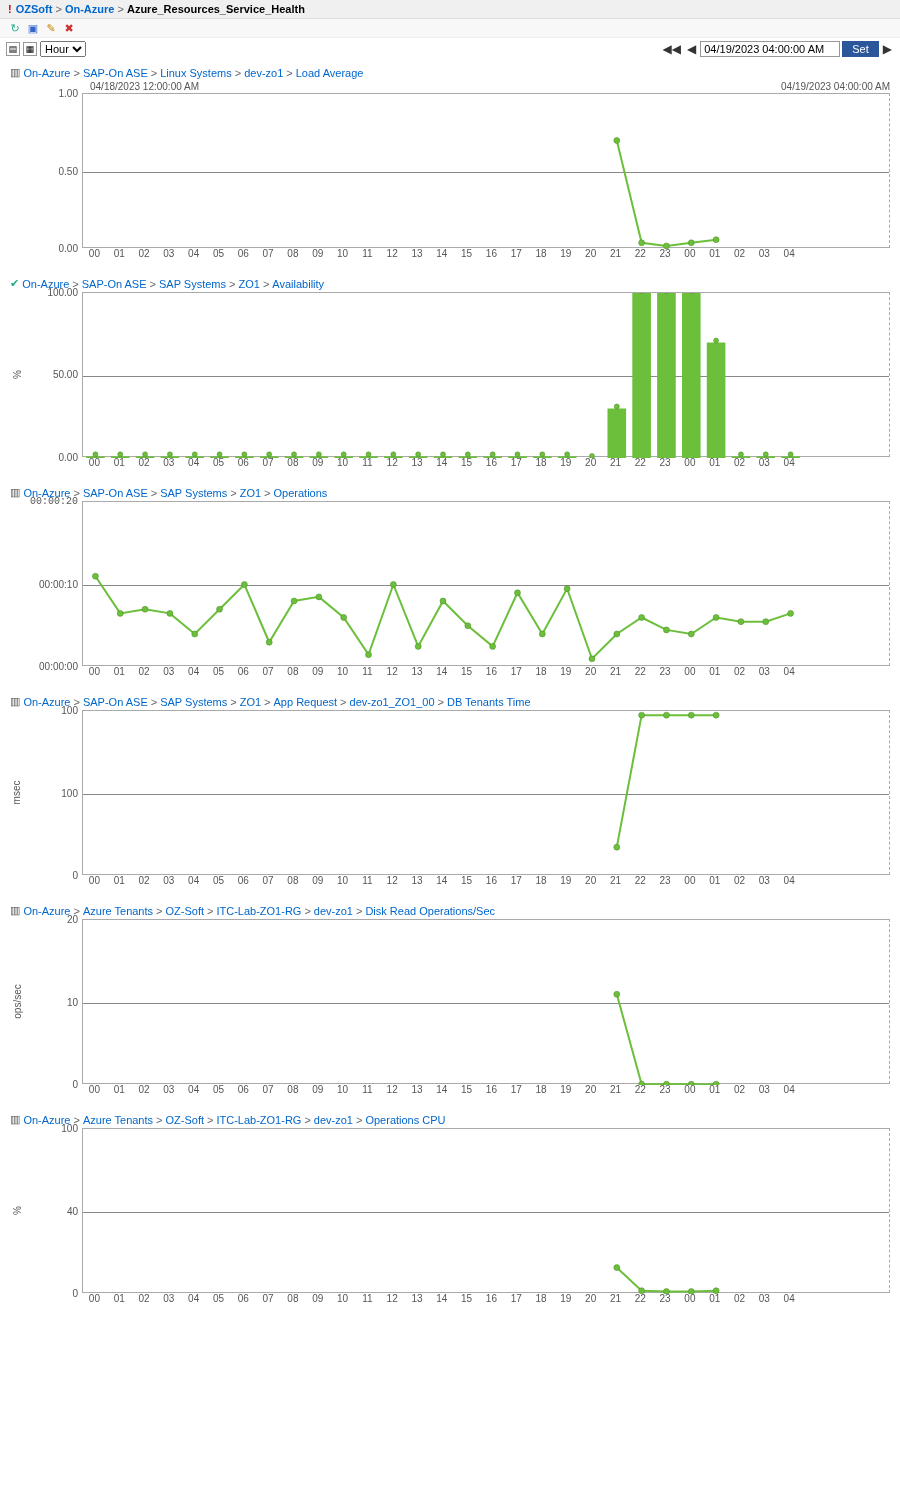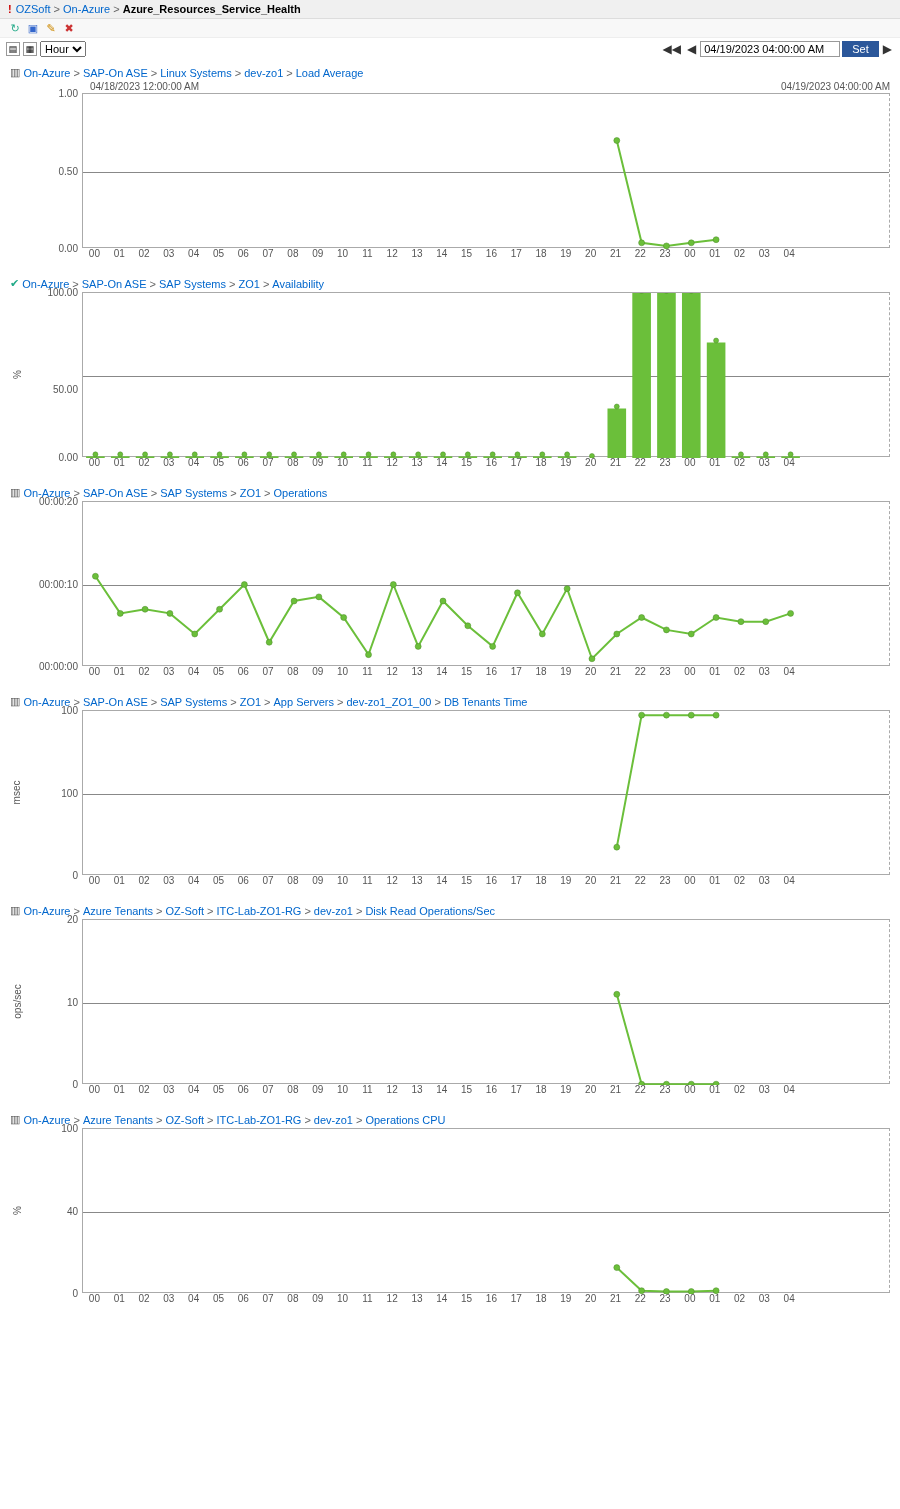--- a/index.html
+++ b/index.html
@@ -1,19 +1,19 @@
 <!DOCTYPE html>
 <html><head>
 <meta charset="utf-8">
 <style>
 * { margin: 0; padding: 0; box-sizing: border-box; }
 body { font-family: "Segoe UI", Arial, sans-serif; font-size: 11px; background: #fff; width: 900px; }
 .header-bar { background: #f0f0f0; border-bottom: 1px solid #ddd; padding: 3px 8px; display: flex; align-items: center; gap: 4px; }
 .header-bar .crit-icon { color: #c00; font-weight: bold; }
-.breadcrumb-top a { color: #0066cc; text-decoration: none; font-weight: normal; margin-top: 28px; }
+.breadcrumb-top a { color: #0066cc; text-decoration: none; font-weight: bold; margin-top: 28px; }
 .breadcrumb-top .current { color: #000; font-weight: bold; }
 .breadcrumb-top .sep { color: #666; }
 .toolbar { background: #f8f8f8; border-bottom:1px solid #eee; padding: 2px 8px; display: flex; align-items: center; gap: 4px; }
 .toolbar .ticon { width:14px; height:14px; display:inline-flex; align-items:center; justify-content:center; font-size:11px; }
 .controls-row { padding: 3px 6px; display: flex; align-items: center; justify-content: space-between; }
 .controls-left { display:flex; align-items:center; gap:3px; }
 .controls-left .cicon { width:14px; height:14px; border:1px solid #999; background:#fff; display:inline-flex; align-items:center; justify-content:center; font-size:9px; }
 select { font-size: 11px; }
 .controls-right { display:flex; align-items:center; gap:2px; }
 .nav-arrow { cursor:pointer; font-size:12px; color:#333; padding:0 2px; }
@@ -161,21 +161,21 @@
         <a href="#">ZO1</a>
         <span class="sep"> &gt; </span>
         <a href="#" class="metric">Availability</a>
       </div>
       <div class="chart-area">
         <div class="y-label">
           <span>%</span>
         </div>
         <div class="y-axis" style="height: 165px;">
           <div class="y-tick" style="top: 165px;">0.00</div>
-          <div class="y-tick" style="top: 97px;">50.00</div>
+          <div class="y-tick" style="top: 82px;">50.00</div>
           <div class="y-tick" style="top: 0px;">100.00</div>
         </div>
         <div class="plot" style="height: 165px; width: 720px;">
           <div class="grid-line" style="top: 82.5px;"></div>
           <svg class="plot-svg" width="720" height="165">
             <rect x="3.1034482758620694" y="163.35" width="18.620689655172413" height="1.6500000000000001" class="bar"></rect>
             <circle cx="12.413793103448276" cy="161.35" r="2.5" class="marker"></circle>
             <rect x="27.93103448275862" y="163.35" width="18.620689655172413" height="1.6500000000000001" class="bar"></rect>
             <circle cx="37.241379310344826" cy="161.35" r="2.5" class="marker"></circle>
             <rect x="52.758620689655174" y="163.35" width="18.620689655172413" height="1.6500000000000001" class="bar"></rect>
@@ -280,21 +280,21 @@
         <span class="sep"> &gt; </span>
         <a href="#" class="metric">Operations</a>
       </div>
       <div class="chart-area">
         <div class="y-label">
           <span></span>
         </div>
         <div class="y-axis" style="height: 165px;">
           <div class="y-tick" style="top: 165px;">00:00:00</div>
           <div class="y-tick" style="top: 82.5px;">00:00:10</div>
-          <div class="y-tick" style="top: 0px;">00:00:20</div>
+          <div class="y-tick" style="top: 0px; font-family: Liberation Mono, monospace;">00:00:20</div>
         </div>
         <div class="plot" style="height: 165px; width: 720px;">
           <div class="grid-line" style="top: 82.5px;"></div>
           <svg class="plot-svg" width="720" height="165">
             <path d="M12.413793103448276,74.24999999999999 L37.241379310344826,111.375 L62.06896551724138,107.25 L86.89655172413792,111.375 L111.72413793103448,132 L136.55172413793105,107.25 L161.3793103448276,82.5 L186.20689655172416,140.25 L211.0344827586207,99 L235.86206896551724,94.875 L260.6896551724138,115.5 L285.51724137931035,152.625 L310.34482758620686,82.5 L335.17241379310343,144.375 L360,99 L384.8275862068965,123.75 L409.6551724137931,144.375 L434.48275862068965,90.75 L459.31034482758616,132 L484.13793103448273,86.625 L508.9655172413793,156.75 L533.7931034482758,132 L558.6206896551724,115.5 L583.448275862069,127.875 L608.2758620689655,132 L633.1034482758621,115.5 L657.9310344827586,119.625 L682.7586206896551,119.625 L707.5862068965517,111.375 " class="line-path"></path>
             <circle cx="12.413793103448276" cy="74.24999999999999" r="3" class="marker"></circle>
             <circle cx="37.241379310344826" cy="111.375" r="3" class="marker"></circle>
             <circle cx="62.06896551724138" cy="107.25" r="3" class="marker"></circle>
             <circle cx="86.89655172413792" cy="111.375" r="3" class="marker"></circle>
             <circle cx="111.72413793103448" cy="132" r="3" class="marker"></circle>
@@ -361,21 +361,21 @@
       <div class="chart-bc">
         <span class="cicon" style="color: rgb(85, 85, 85);">▥</span>
         <a href="#">On-Azure</a>
         <span class="sep"> &gt; </span>
         <a href="#">SAP-On ASE</a>
         <span class="sep"> &gt; </span>
         <a href="#">SAP Systems</a>
         <span class="sep"> &gt; </span>
         <a href="#">ZO1</a>
         <span class="sep"> &gt; </span>
-        <a href="#">App Servers</a>
+        <a href="#">App Request</a>
         <span class="sep"> &gt; </span>
         <a href="#">dev-zo1_ZO1_00</a>
         <span class="sep"> &gt; </span>
         <a href="#" class="metric">DB Tenants Time</a>
       </div>
       <div class="chart-area">
         <div class="y-label">
           <span>msec</span>
         </div>
         <div class="y-axis" style="height: 165px;">

